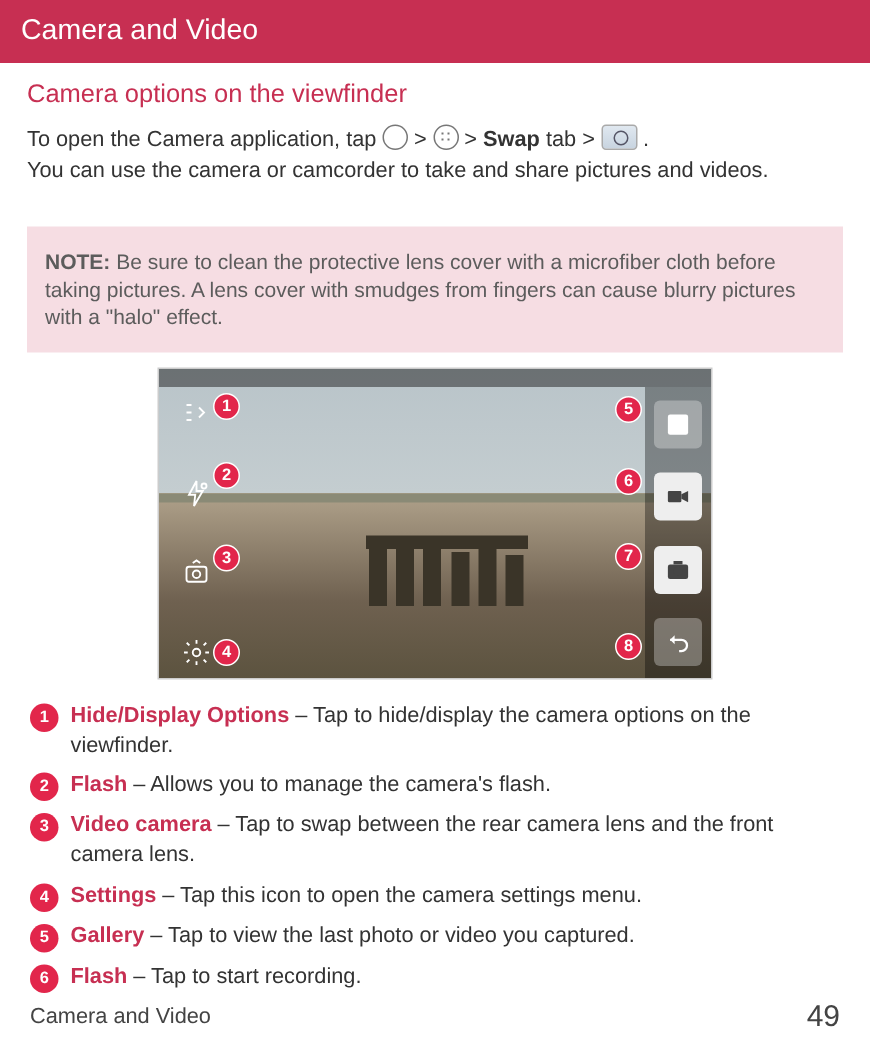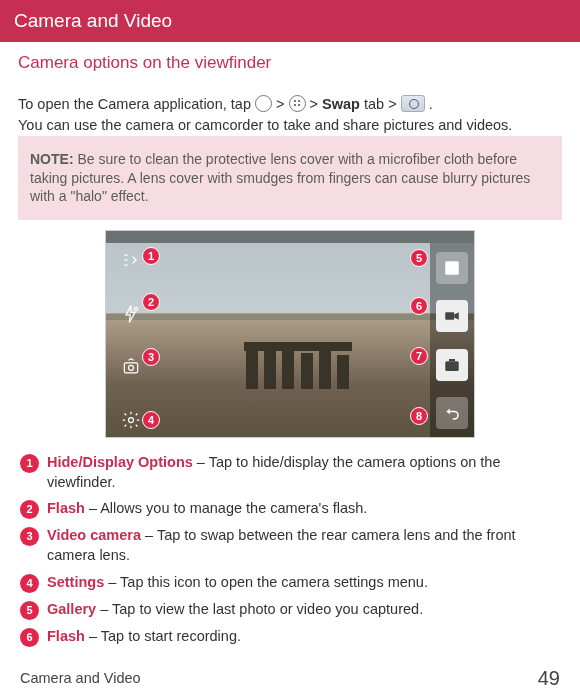--- a/index.html
+++ b/index.html
@@ -18,24 +18,24 @@
     color: #fff;
     padding: 8px 14px;
     font-size: 19px;
     font-weight: 400;
   }
   .content { padding: 10px 18px 0 18px; }
   .subtitle {
     color: #c72f52;
     font-size: 17px;
     font-weight: 500;
-    margin-bottom: 20px;
+    margin-bottom: 8px;
   }
   .body-text { color: #333; font-size: 14.5px; margin-bottom: 2px; }
-  .body-text2 { color: #333; font-size: 14.5px; margin-bottom: 0; }
+  .body-text2 { color: #333; font-size: 14.5px; margin-bottom: 26px; }
   .bold { font-weight: bold; }
   .icon-inline {
     display: inline-block;
     width: 17px; height: 17px;
     border: 1.3px solid #777;
     border-radius: 50%;
     vertical-align: -3px;
     position: relative;
   }
   .icon-inline.grid::before {

